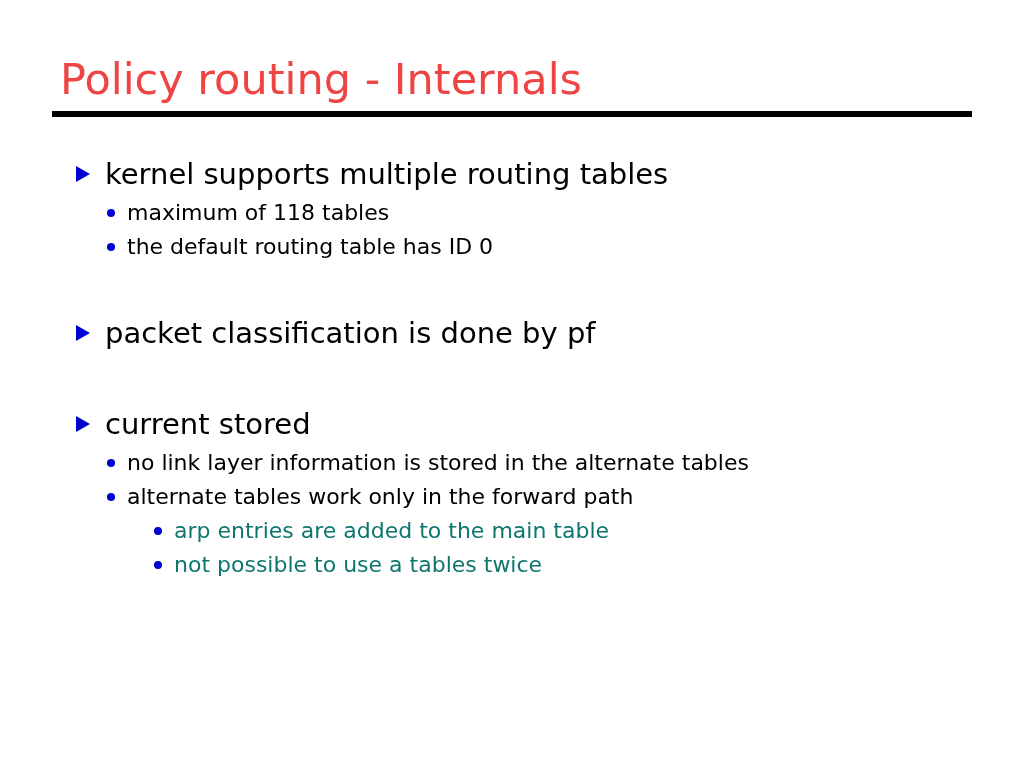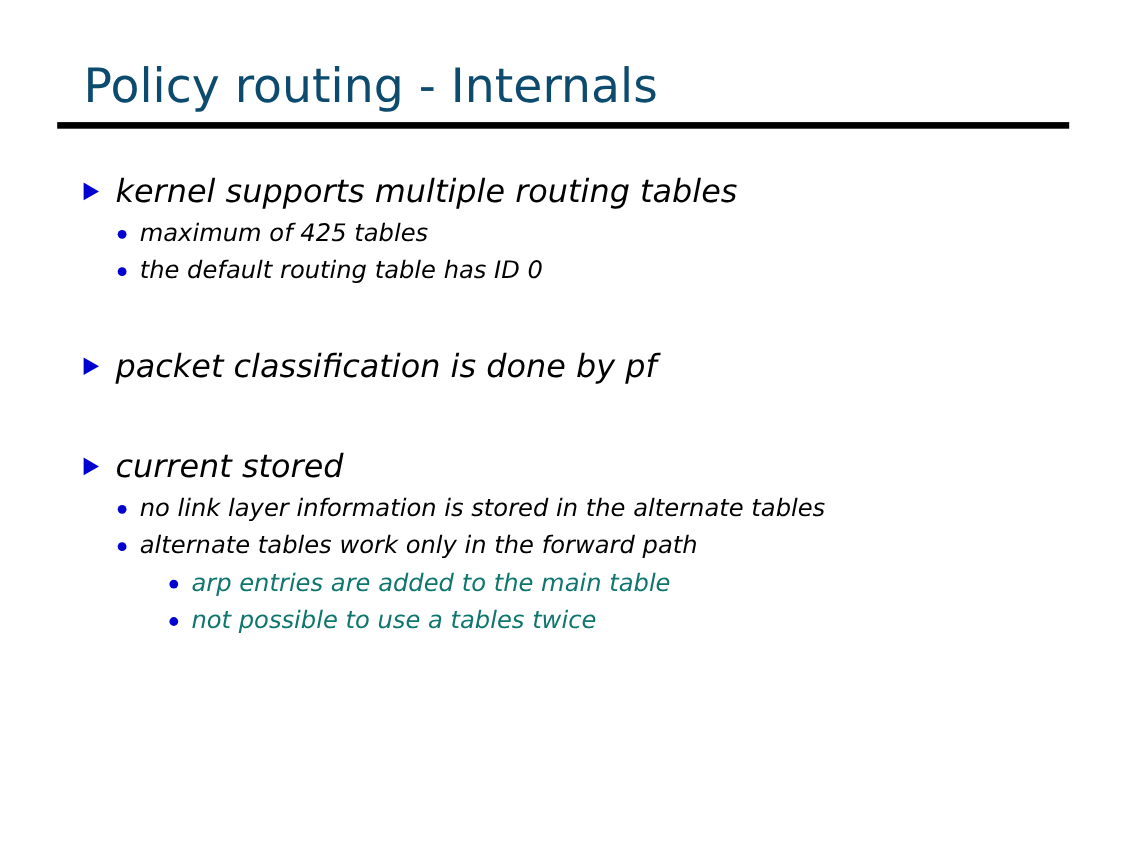--- a/index.html
+++ b/index.html
@@ -18,46 +18,45 @@
 
   .slide {
     position: absolute;
     inset: 0;
     background: #ffffff;
   }
 
   
   .slide-title {
     position: absolute;
-    left: 76px;
+    left: 60px;
     top: 53px;
     font-size: 43px;
     line-height: 52px;
     font-weight: 400;
-    color: #0c4a6e;
+    color: #ef4444;
     white-space: nowrap;
     letter-spacing: 0px;
   }
 
   .title-rule {
     position: absolute;
     left: 52px;
     top: 111px;
     width: 920px;
     height: 6px;
     background: #000000;
   }
 
   
   .outline {
     position: absolute;
     left: 0;
     top: 152px;
     width: 880px;
-    font-style: italic;
   }
 
   .group {
     margin: 0;
     padding: 0;
   }
 
   .group + .group {
     margin-top: 47px;
   }
@@ -154,21 +153,21 @@
       <div class="lvl1">
         <span class="marker">
             <i class="tri"></i>
           </span>
         <span class="text">kernel supports multiple routing tables</span>
       </div>
       <div class="lvl2">
         <span class="marker">
             <i class="dot"></i>
           </span>
-        <span class="text">maximum of 425 tables</span>
+        <span class="text">maximum of 118 tables</span>
       </div>
       <div class="lvl2">
         <span class="marker">
             <i class="dot"></i>
           </span>
         <span class="text">the default routing table has ID 0</span>
       </div>
     </div>
 
     <div class="group">

